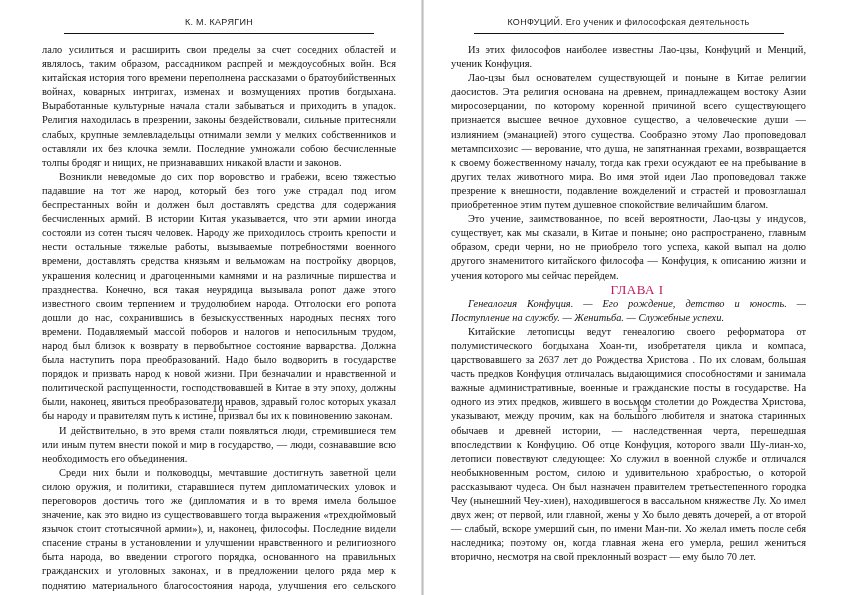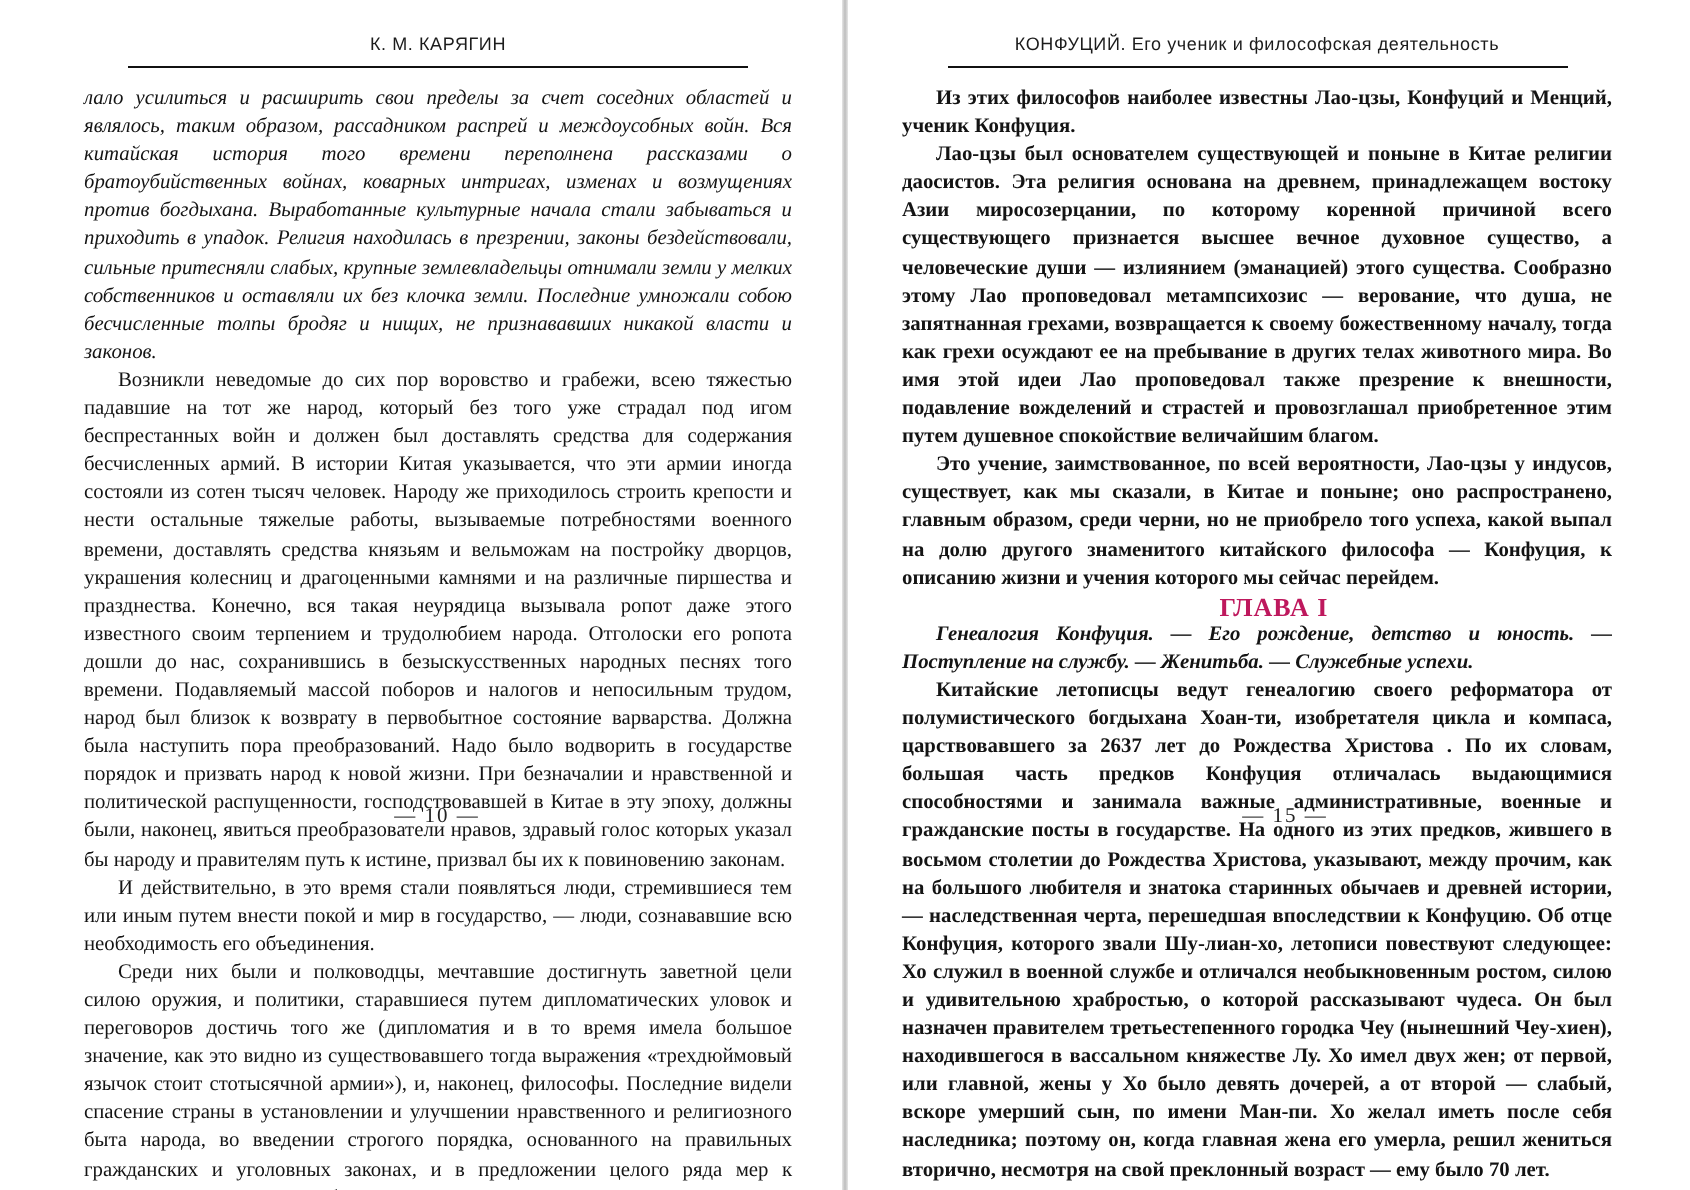--- a/index.html
+++ b/index.html
@@ -59,31 +59,30 @@
     top: 43px;
     font-family: "Liberation Serif", serif;
     font-size: 10.4px;
     line-height: 14.1px;
     color: #141414;
     text-align: justify;
     -webkit-hyphens: auto;
     hyphens: auto;
   }
   .page-left .page-body  { left: 42px;  width: 354px; }
-  .page-right .page-body { left: 27px;  width: 355px; font-weight: bold; }
+  .page-right .page-body { left: 27px;  width: 355px; }
   .page-left .page-header  { left: 42px; width: 354px; }
   .page-right .page-header { left: 27px; width: 355px; }
 
   p.body-par {
     margin: 0;
     text-indent: 17px;
   }
   p.body-par.no-indent {
     text-indent: 0;
-    font-style: italic;
   }
   .chapter-heading {
     font-family: "Liberation Serif", serif;
     font-size: 13px;
     letter-spacing: 0.5px;
     text-align: center;
     margin: 11px 0 12px 0;
     text-indent: 0;
     color: #be185d;
   }

